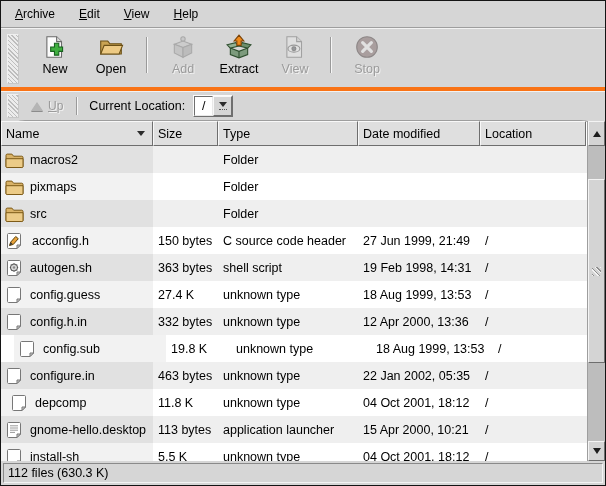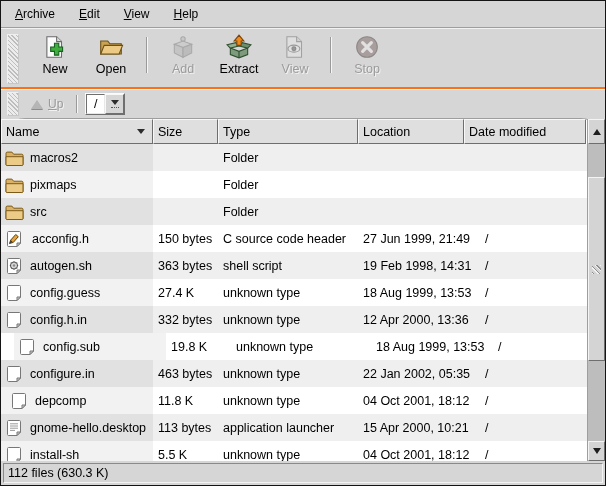--- a/index.html
+++ b/index.html
@@ -9,21 +9,21 @@
     font-family:"Liberation Sans",sans-serif;font-size:12px;color:#000;
     display:flex;flex-direction:column;overflow:hidden;
   }
   
   .menubar{height:26px;flex:0 0 auto;display:flex;align-items:center;
     padding-left:2px;border-bottom:1px solid #9e9e9e;}
   .menu-item{display:inline-block;padding:4px 12px;cursor:default;}
   .menu-item::first-letter{text-decoration:underline;}
   
   .toolbar{height:55px;flex:0 0 auto;display:flex;align-items:flex-start;
-    padding:3px 4px 0 4px;border-top:1px solid #f2f2f2;border-bottom:2px solid #f97316;}
+    padding:3px 4px 0 4px;border-top:1px solid #f2f2f2;border-bottom:4px solid #f97316;}
   .handle{width:10px;align-self:stretch;margin:2px 8px 3px 2px;
     background:repeating-linear-gradient(45deg,#bdbdbd 0 1px,#ececec 1px 3px);
     border:1px solid #c6c6c6;border-top-color:#f0f0f0;border-left-color:#f0f0f0;}
   .tb-btn{min-width:42px;padding:2px 7px 1px;display:flex;flex-direction:column;
     align-items:center;gap:3px;}
   .tb-label{font-size:12.5px;line-height:13px;}
   .tb-btn.disabled .tb-label{color:#9b9b9b;text-shadow:1px 1px 0 #f2f2f2;}
   .tb-btn.disabled .icon24{opacity:.5;filter:grayscale(75%) contrast(.85);}
   .icon24{width:26px;height:26px;display:block;}
   .tb-sep{width:0;height:36px;margin:5px 7px 0 7px;
@@ -211,20 +211,21 @@
       </div>
   </div>
 
   <div class="locbar">
     <div class="handle"></div>
     <div class="up-btn">
       <span class="up-tri"></span>
       <span class="up-label">Up</span>
     </div>
     <div class="loc-sep"></div>
+    <span class="loc-label">Current Location:</span>
     <div class="combo">
       <span class="combo-entry">/</span>
       <span class="combo-btn">
         <span class="combo-arrow"></span>
         <span class="combo-bar"></span>
       </span>
     </div>
   </div>
 
   <div class="list-area">
@@ -233,25 +234,25 @@
           <div class="th" style="width: 152px; flex: 0 0 152px;">
             <span class="th-label">Name</span>
             <span class="sort-arrow"></span>
           </div>
           <div class="th" style="width: 65px; flex: 0 0 65px;">
             <span class="th-label">Size</span>
           </div>
           <div class="th" style="width: 140px; flex: 0 0 140px;">
             <span class="th-label">Type</span>
           </div>
+          <div class="th" style="width: 122px; flex: 0 0 122px;">
+            <span class="th-label">Date modified</span>
+          </div>
           <div class="th" style="width: 106px; flex: 0 0 106px;">
             <span class="th-label">Location</span>
-          </div>
-          <div class="th" style="width: 122px; flex: 0 0 122px;">
-            <span class="th-label">Date modified</span>
           </div>
         </div>
       <div class="tbody">
           <div class="tr shade">
             <div class="td c-name" style="width: 152px; flex: 0 0 152px;">
               <svg class="icon20">
                 <use href="#sym-folder"></use>
               </svg>
               <span>macros2</span>
             </div>

